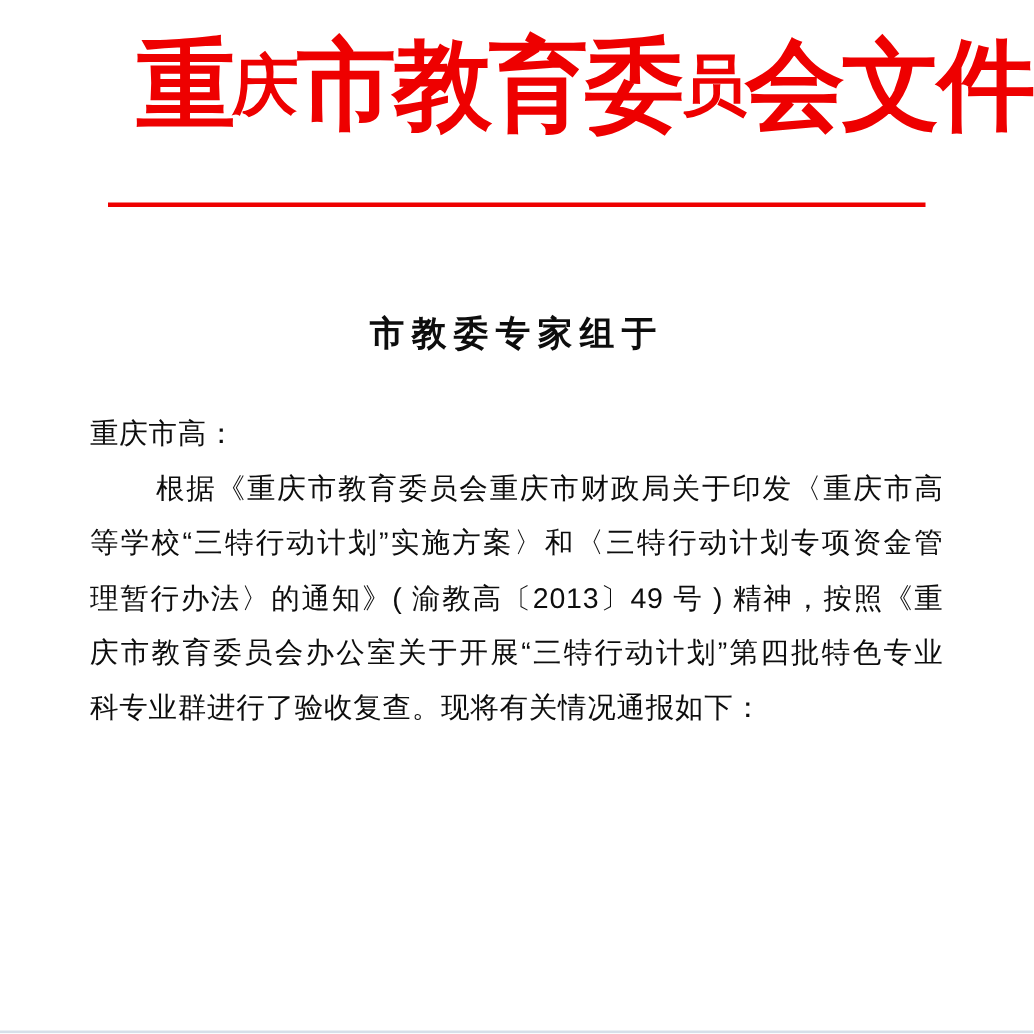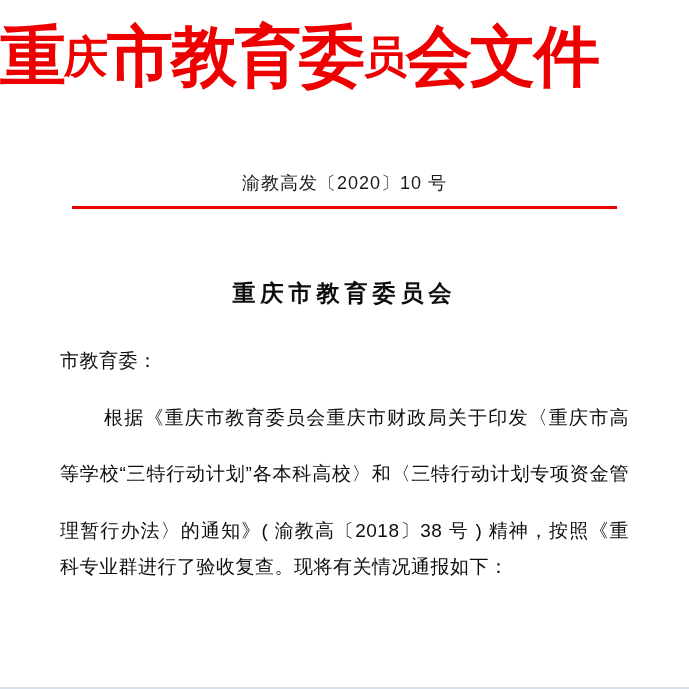--- a/index.html
+++ b/index.html
@@ -16,21 +16,21 @@
     position:relative;
     width:689px;
     height:689px;
     background:#ffffff;
     overflow:hidden;
   }
 
   
   .letterhead-title{
     padding-top:8px;
-    text-align:left;
+    text-align:right;
     color:var(--red);
     font-weight:bold;
     line-height:96px;
     white-space:nowrap;
   }
   .letterhead-title .seg-large{font-size:66px;letter-spacing:-2px;}
   .letterhead-title .seg-small{font-size:44px;vertical-align:7px;letter-spacing:-1px;}
 
   .doc-number{
     margin-top:50px;
@@ -66,51 +66,50 @@
     font-size:19px;
     line-height:36.5px;
     letter-spacing:.5px;
     color:#0d0d0d;
   }
   .para-line{white-space:nowrap;}
   .para-line.justify{
     white-space:normal;
     text-align:justify;
     text-align-last:justify;
-    margin-top:20px;
   }
   .para-line.indent{text-indent:44px;}
 
   .bottom-edge{
     position:absolute;
     left:0;bottom:0;
     width:100%;
     height:2px;
     background:#d7dfe9;
   }
 </style>
 </head>
 <body>
 
 <div class="page">
 
   <header>
     <div class="letterhead-title">
       <span class="seg-large">重</span><span class="seg-small">庆</span><span class="seg-large">市教育委</span><span class="seg-small">员</span><span class="seg-large">会文件</span>
     </div>
-    <div class="doc-number">渝教高发〔2020〕10 号</div>
     <div class="red-rule"></div>
   </header>
 
   <section class="doc-title">
-    <div class="title-line spaced">重庆市教育委员会</div>
+    <div class="title-line spaced">市教委专家组于</div>
   </section>
 
   <section class="doc-body">
-    <div class="para-line">市教育委：</div>
+    <div class="para-line">重庆市高：</div>
     <div class="para-line justify indent">根据《重庆市教育委员会重庆市财政局关于印发〈重庆市高</div>
-    <div class="para-line justify">等学校“三特行动计划”各本科高校〉和〈三特行动计划专项资金管</div>
-    <div class="para-line justify">理暂行办法〉的通知》( 渝教高〔2018〕38 号 ) 精神，按照《重</div>
+    <div class="para-line justify">等学校“三特行动计划”实施方案〉和〈三特行动计划专项资金管</div>
+    <div class="para-line justify">理暂行办法〉的通知》( 渝教高〔2013〕49 号 ) 精神，按照《重</div>
+    <div class="para-line justify">庆市教育委员会办公室关于开展“三特行动计划”第四批特色专业</div>
     <div class="para-line">科专业群进行了验收复查。现将有关情况通报如下：</div>
   </section>
 
   <div class="bottom-edge"></div>
 </div>
 
 </body></html>

